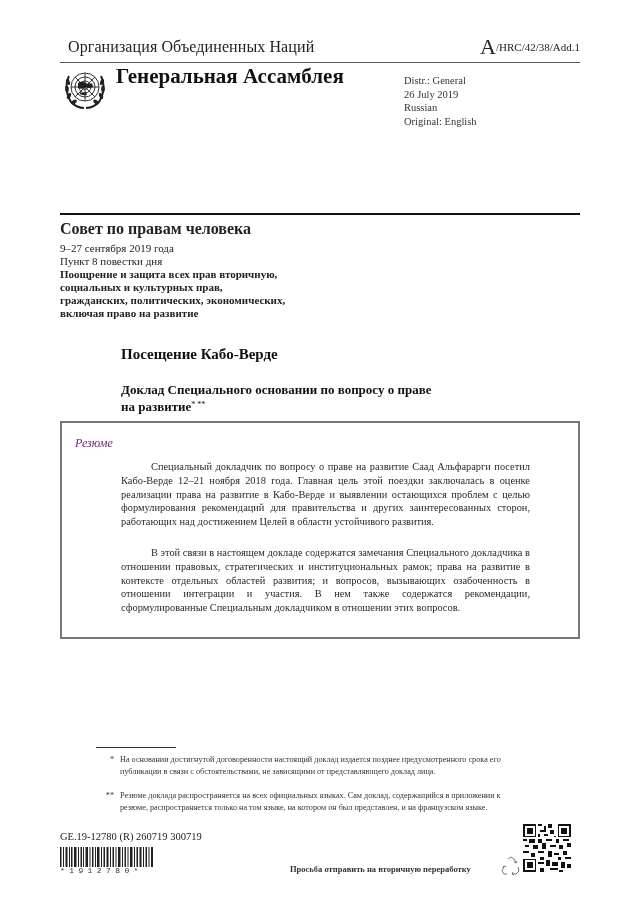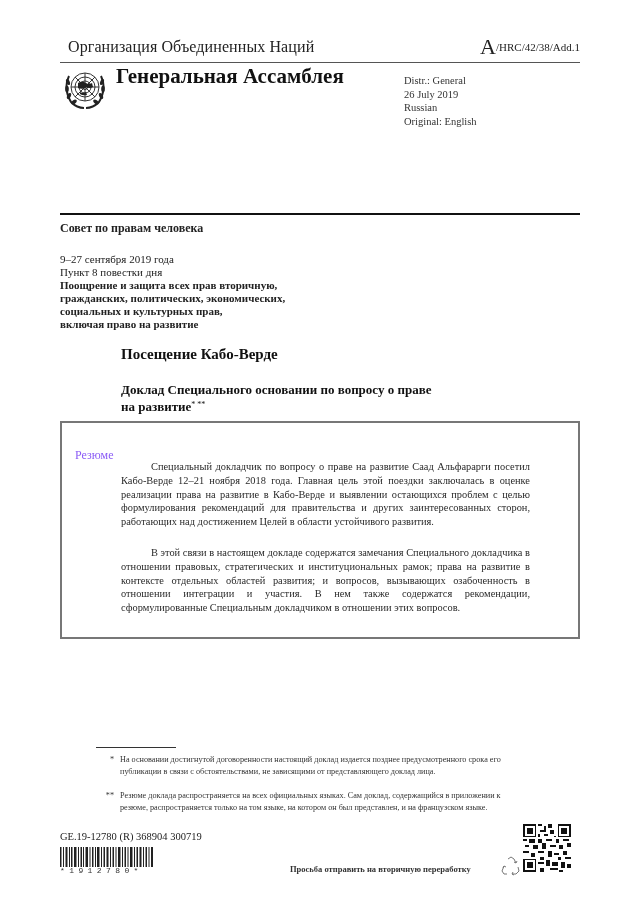--- a/index.html
+++ b/index.html
@@ -13,29 +13,29 @@
     .rule-thin { left: 60px; top: 62px; width: 520px; height: 1px; background: #555; }
 
     .un-logo { left: 62px; top: 66px; width: 46px; height: 44px; }
     .assembly-title { left: 116px; top: 64px; font-size: 21px; font-weight: bold; color: #111; }
 
     .distr { left: 404px; top: 74px; font-size: 10.5px; line-height: 13.5px; color: #333; }
 
     .rule-thick { left: 60px; top: 213px; width: 520px; height: 2px; background: #111; }
 
     .session { left: 60px; top: 222px; font-size: 11px; line-height: 13px; color: #222; }
-    .session .council { font-size: 12px; font-weight: bold; margin-bottom: 18px; }
+    .session .council { font-size: 16px; font-weight: bold; margin-bottom: 7px; }
     .session .b { font-weight: bold; }
 
     .visit-title { left: 121px; top: 346px; font-size: 15px; font-weight: bold; color: #111; }
     .report-title { left: 121px; top: 382px; font-size: 13px; font-weight: bold; line-height: 15px; color: #111; width: 320px; }
     .report-title sup { font-size: 8px; font-weight: normal; vertical-align: 4px; }
 
     .summary-box { left: 60px; top: 421px; width: 520px; height: 218px; border: 2px solid #777; }
-    .summary-label { left: 75px; top: 436px; font-size: 12px; color: #8b5cf6; margin-top: 12px; }
+    .summary-label { left: 75px; top: 436px; font-size: 12px; font-style: italic; color: #701a75; }
     .summary-text { left: 121px; width: 409px; font-size: 10.4px; line-height: 13.8px; text-align: justify; text-indent: 30px; color: #2a2a2a; }
     .p1 { top: 460px; }
     .p2 { top: 546px; }
 
     .fn-rule { left: 96px; top: 747px; width: 80px; height: 1px; background: #333; }
     .footnote { left: 96px; width: 430px; font-size: 8.2px; line-height: 12px; color: #333; display: flex; }
     .footnote .mark { width: 24px; text-align: right; padding-right: 6px; flex-shrink: 0; }
     .fn1 { top: 754px; }
     .fn2 { top: 790px; }
 
@@ -92,22 +92,22 @@
   <div>Original: English</div>
 </div>
 
 <div class="abs rule-thick"></div>
 
 <div class="abs session">
   <div class="council">Совет по правам человека</div>
   <div>9–27 сентября 2019 года</div>
   <div>Пункт 8 повестки дня</div>
   <div class="b">Поощрение и защита всех прав вторичную,</div>
+  <div class="b">социальных и культурных прав,</div>
   <div class="b">гражданских, политических, экономических,</div>
-  <div class="b">социальных и культурных прав,</div>
   <div class="b">включая право на развитие</div>
 </div>
 
 <div class="abs visit-title">Посещение Кабо-Верде</div>
 <div class="abs report-title"><span>Доклад Специального основании по вопросу о праве на развитие</span><sup>* **</sup></div>
 
 <div class="abs summary-box"></div>
 <div class="abs summary-label">Резюме</div>
 <p class="abs summary-text p1">Специальный докладчик по вопросу о праве на развитие Саад Альфарарги посетил Кабо-Верде 12–21 ноября 2018 года. Главная цель этой поездки заключалась в оценке реализации права на развитие в Кабо-Верде и выявлении остающихся проблем с целью формулирования рекомендаций для правительства и других заинтересованных сторон, работающих над достижением Целей в области устойчивого развития.</p>
 <p class="abs summary-text p2">В этой связи в настоящем докладе содержатся замечания Специального докладчика в отношении правовых, стратегических и институциональных рамок; права на развитие в контексте отдельных областей развития; и вопросов, вызывающих озабоченность в отношении интеграции и участия. В нем также содержатся рекомендации, сформулированные Специальным докладчиком в отношении этих вопросов.</p>
@@ -115,21 +115,21 @@
 <div class="abs fn-rule"></div>
 <div class="abs footnote fn1">
   <span class="mark">*</span>
   <span>На основании достигнутой договоренности настоящий доклад издается позднее предусмотренного срока его публикации в связи с обстоятельствами, не зависящими от представляющего доклад лица.</span>
 </div>
 <div class="abs footnote fn2">
   <span class="mark">**</span>
   <span>Резюме доклада распространяется на всех официальных языках. Сам доклад, содержащийся в приложении к резюме, распространяется только на том языке, на котором он был представлен, и на французском языке.</span>
 </div>
 
-<div class="abs job-number">GE.19-12780  (R)  368904  300719</div>
+<div class="abs job-number">GE.19-12780  (R)  260719  300719</div>
 <svg class="abs barcode" viewBox="0 0 94 20" preserveAspectRatio="none">
   <g fill="#222">
     <rect x="0" y="0" width="1.5" height="20"></rect>
       <rect x="3" y="0" width="1" height="20"></rect>
       <rect x="5.5" y="0" width="2" height="20"></rect>
     <rect x="9" y="0" width="1" height="20"></rect>
       <rect x="11" y="0" width="1.5" height="20"></rect>
       <rect x="14" y="0" width="2.5" height="20"></rect>
     <rect x="18" y="0" width="1" height="20"></rect>
       <rect x="20.5" y="0" width="1.5" height="20"></rect>

